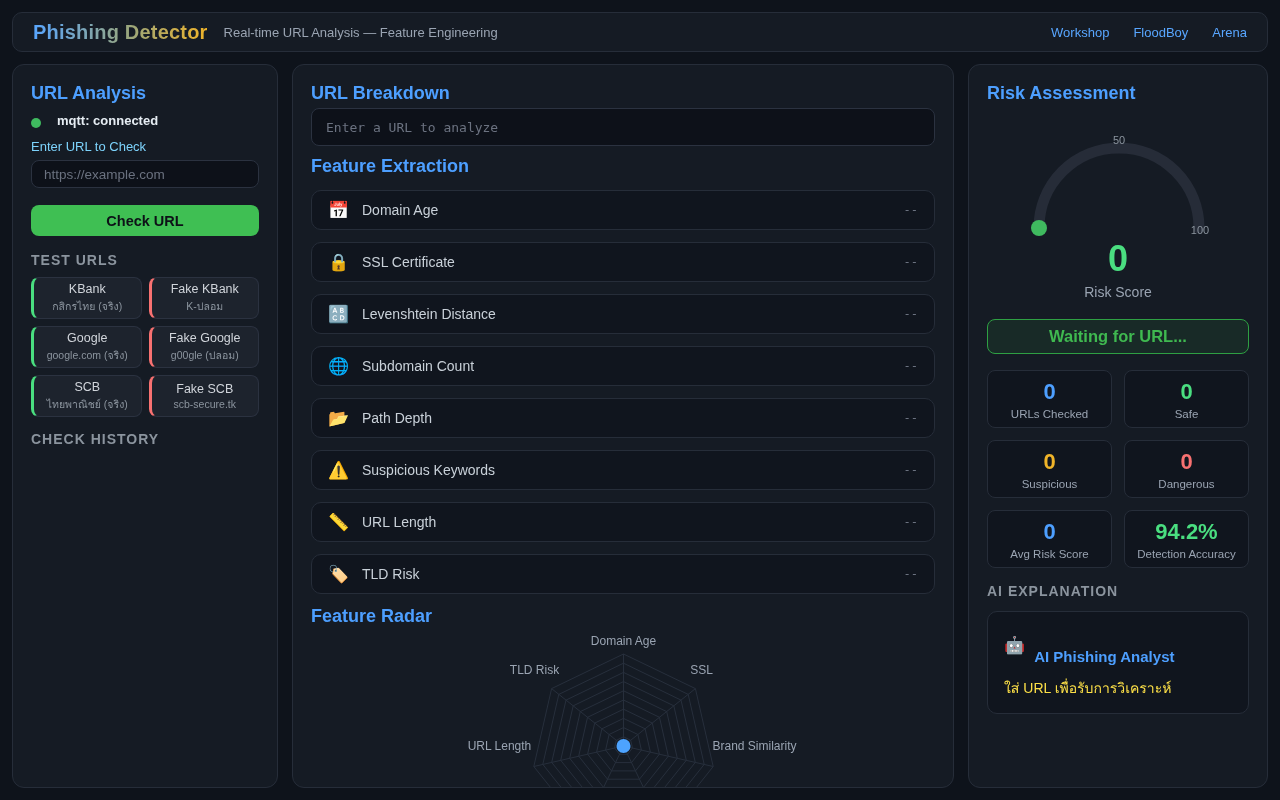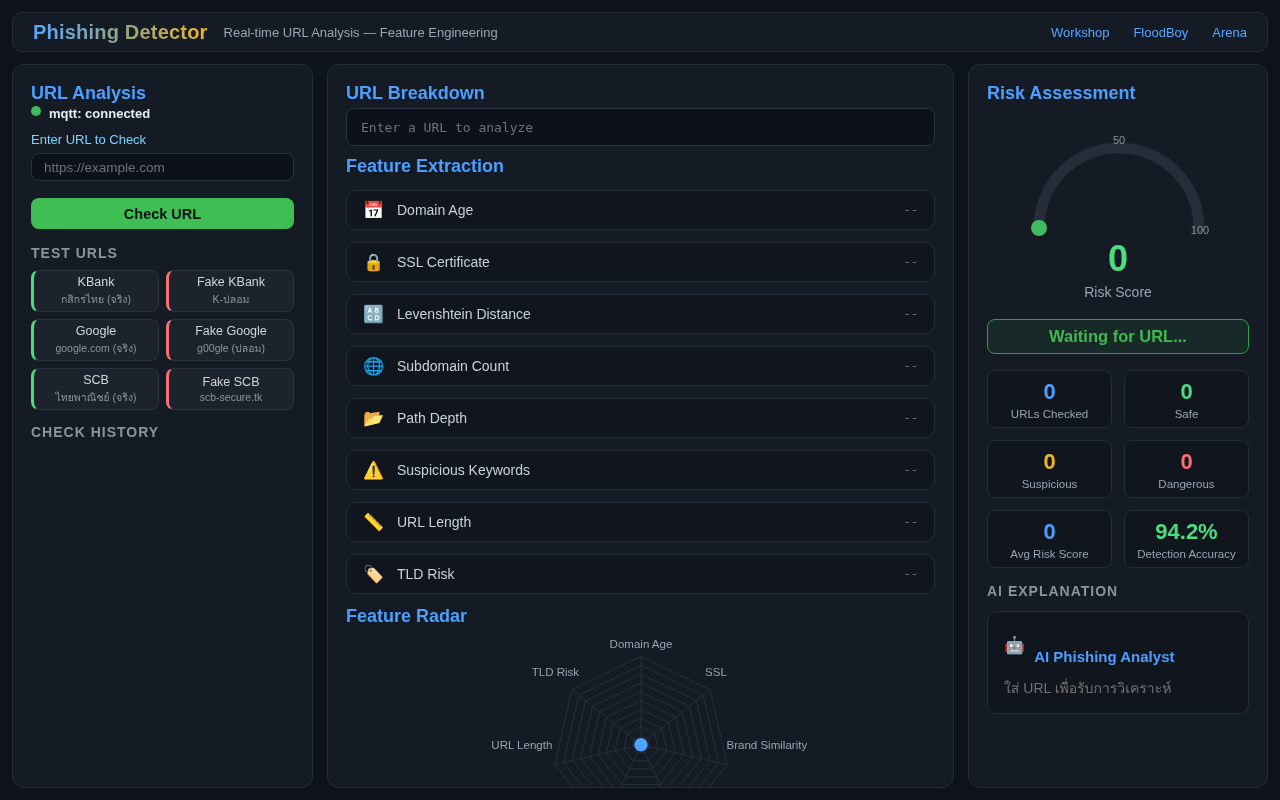--- a/index.html
+++ b/index.html
@@ -25,28 +25,28 @@
   .subtitle { font-size:13px; color:#9aa4b2; margin-left:16px; }
   .nav-links { margin-left:auto; display:flex; gap:24px; }
   .nav-links a { color:#58a6ff; font-size:13px; font-weight:500; text-decoration:none; cursor:pointer; }
 
   
   .main { display:flex; gap:14px; flex:1 1 auto; min-height:0; }
   .panel {
     background:#151b24; border:1px solid #262d39; border-radius:12px;
     padding:18px; overflow:hidden;
   }
-  .panel-left  { width:301px; flex:0 0 auto; }
+  .panel-left  { width:266px; flex:0 0 auto; }
   .panel-mid   { flex:1 1 auto; }
   .panel-right { width:300px; flex:0 0 auto; }
 
   h2.sec { color:#4d9fff; font-size:18px; font-weight:bold; }
 
   
-  .mqtt { display:flex; align-items:flex-start; gap:8px; margin-top:2px; }
+  .mqtt { display:flex; align-items:flex-end; gap:16px; margin-top:9px; }
   .mqtt-dot { width:10px; height:10px; border-radius:50%; background:#3fba5f; }
   .mqtt-text { font-size:13px; font-weight:bold; color:#e6edf3; }
   .field-label { font-size:13px; color:#7dd3fc; margin-top:11px; }
   .url-input {
     margin-top:6px; width:100%; height:28px; background:#0d1119; border:1px solid #2b3240;
     border-radius:8px; padding:0 12px; color:#c9d1d9; font-size:13.5px; outline:none;
     font-family:"Liberation Sans", sans-serif;
   }
   .url-input::placeholder { color:#6b7280; }
   .check-btn {
@@ -113,21 +113,21 @@
   .c-amber { color:#f0b429; }
   .c-red   { color:#f87171; }
   .ai-head { margin-top:15px; }
   .ai-card {
     margin-top:12px; background:#10151e; border:1px solid #262d39; border-radius:10px;
     padding:14px 16px;
   }
   .ai-title-row { display:flex; align-items:center; gap:9px; }
   .ai-emoji { font-size:17px; }
   .ai-title { color:#4d9fff; font-size:15px; font-weight:bold;margin-top:22px; }
-  .ai-body { margin-top:12px; color:#737373; font-size:14px; }
+  .ai-body { margin-top:12px; color:#fde047; font-size:14px; }
 </style>
 </head>
 <body>
 
 <div class="page">
 
   <div class="navbar">
     <span class="brand">Phishing Detector</span>
     <span class="subtitle">Real-time URL Analysis — Feature Engineering</span>
     <div class="nav-links">

